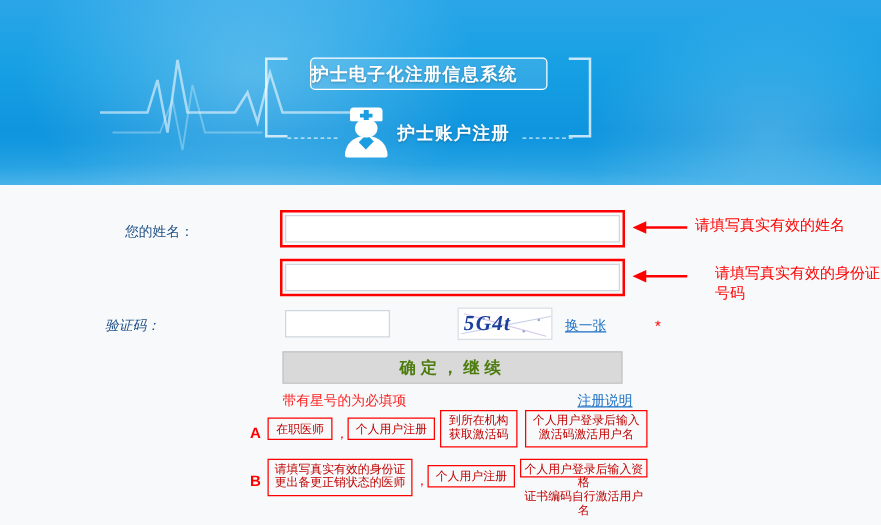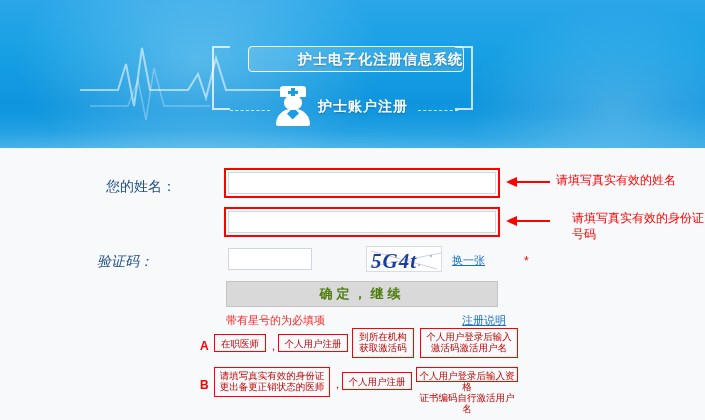--- a/index.html
+++ b/index.html
@@ -50,27 +50,27 @@
   .bk-left {
     left: 212px; top: 46px; width: 18px; height: 64px;
     border-right: none;
   }
   .bk-right {
     left: 455px; top: 46px; width: 18px; height: 64px;
     border-left: none;
   }
   .title-box {
     position: absolute; left: 248px; top: 46px;
-    width: 216px; height: 26px;
+    width: 190px; height: 26px;
     border: 1px solid #ffffff;
     border-radius: 4px;
     background: rgba(255,255,255,0.12);
     color: #ffffff;
     font-size: 14px; font-weight: bold;
-    line-height: 24px; text-align: right;
+    line-height: 24px; text-align: left;
     letter-spacing: 1px;
     text-shadow: 0 1px 2px rgba(0,0,0,0.25);
   }
   .dotline {
     position: absolute; top: 110px; height: 0;
     border-top: 1px dashed rgba(255,255,255,0.8);
   }
   .dl-left { left: 230px; width: 40px; }
   .dl-right { left: 418px; width: 40px; }
 
@@ -103,22 +103,22 @@
     text-shadow: 0 1px 2px rgba(0,0,0,0.25);
   }
 
   
   .formarea {
     position: relative;
     width: 705px; height: 272px;
     background: #f7f9fa;
   }
   .lbl {
-    color: #1f4f86; font-size: 14px;
-    text-align: center; width: 82px;
+    color: #1f4f86; font-size: 11px;
+    text-align: left; width: 82px;
     position: absolute;
   }
   .inp {
     position: absolute;
     border: 1px solid #cfd6dd;
     background: #ffffff;
     height: 22px;
     font-size: 12px;
     padding: 2px 4px;
     color: #333;
@@ -134,21 +134,21 @@
   .captcha-img {
     position: absolute;
     width: 76px; height: 26px;
     background: #ffffff;
     border: 1px solid #d8dde2;
     overflow: hidden;
   }
   .captcha-text {
     position: absolute; left: 4px; top: 2px;
     font-family: "Liberation Serif", serif;
-    font-size: 21px; font-weight: bold; font-style: italic;
+    font-size: 17px; font-weight: bold; font-style: italic;
     color: #1b3f9c;
     letter-spacing: 1px;
   }
   .captcha-noise {
     position: absolute; left: 0; top: 0; width: 76px; height: 26px;
   }
   .refresh-link {
     position: absolute; font-size: 11px; color: #1a6fc4; text-decoration: underline;
     cursor: pointer;
   }

